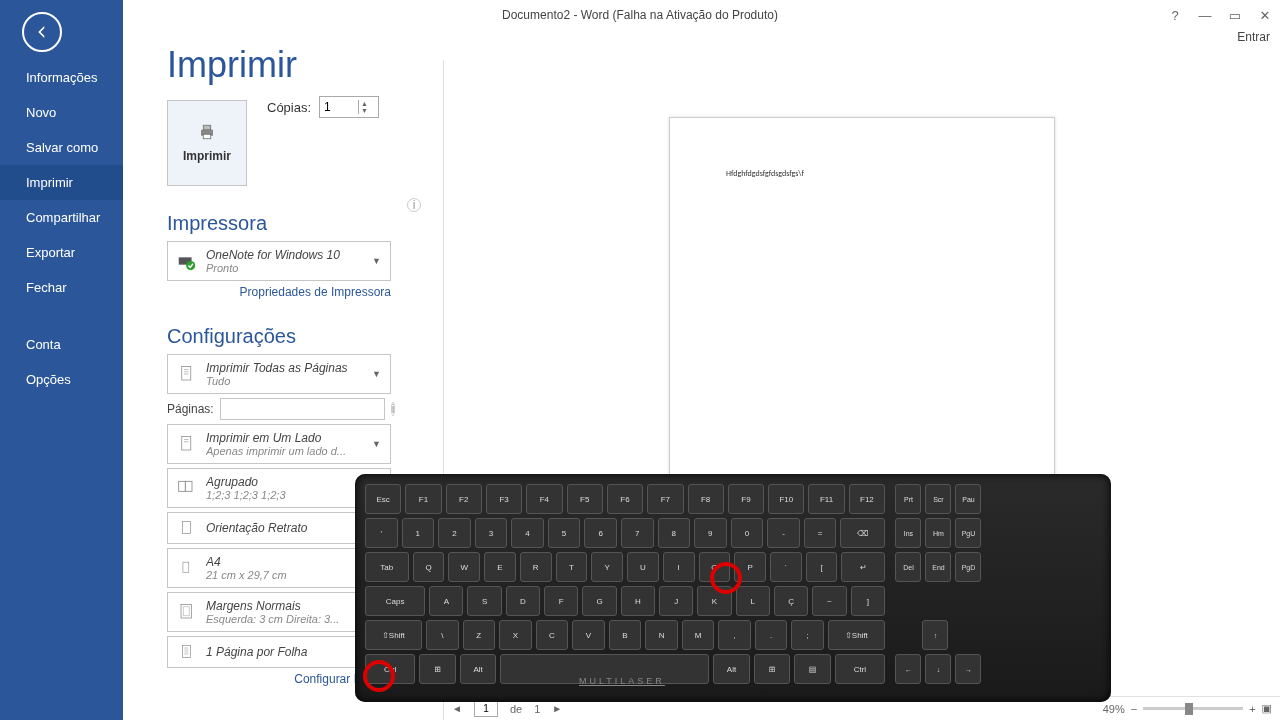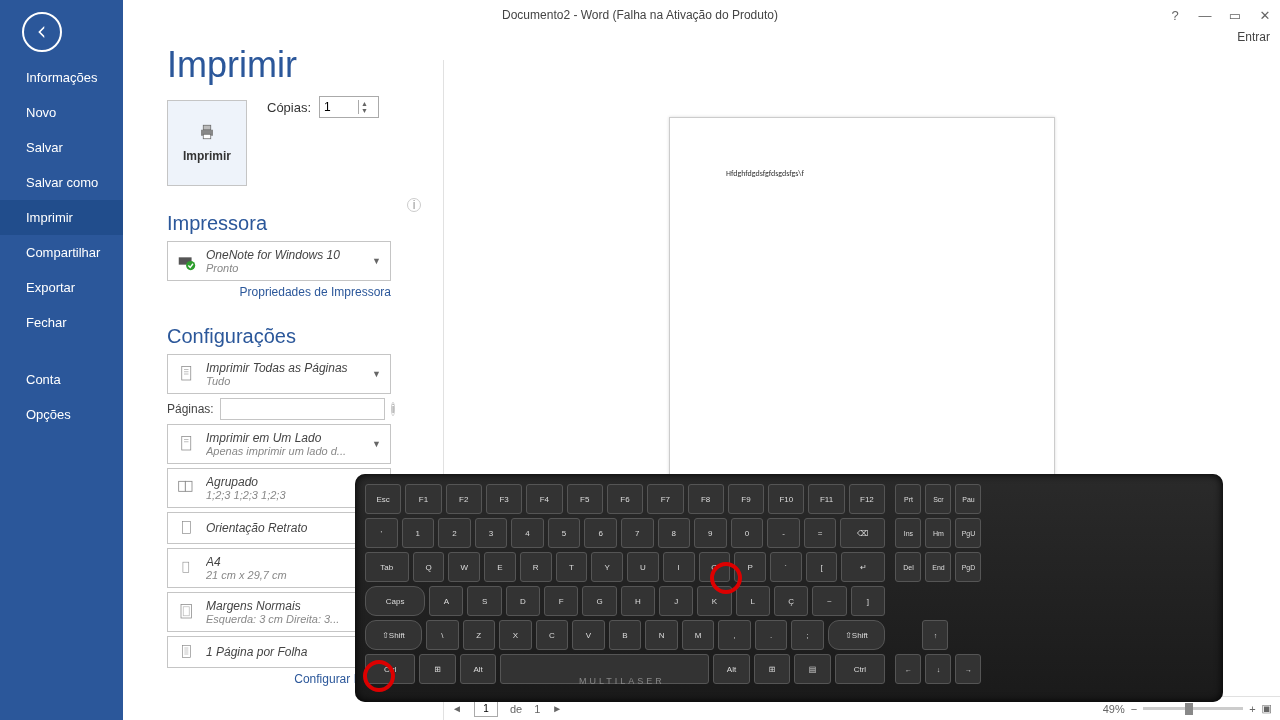--- a/index.html
+++ b/index.html
@@ -51,35 +51,35 @@
 
 
 .vdiv { width:1px; background:#e1e1e1; margin-top:30px; }
 
 
 .preview { flex:1; position:relative; display:flex; align-items:center; justify-content:center; padding-top:30px; }
 .page { width:386px; height:546px; background:#fff; border:1px solid #ccc; box-shadow:0 0 3px rgba(0,0,0,0.15); position:relative; }
 .page .doc-text { position:absolute; top:50px; left:56px; font-size:8px; font-family:Calibri,sans-serif; color:#333; }
 
 
-.keyboard { position:absolute; left:355px; bottom:18px; width:868px; height:228px; background:linear-gradient(#2a2a2a,#1a1a1a); border-radius:10px; box-shadow:inset 0 0 8px #000; padding:10px; }
+.keyboard { position:absolute; left:355px; bottom:18px; width:756px; height:228px; background:linear-gradient(#2a2a2a,#1a1a1a); border-radius:10px; box-shadow:inset 0 0 8px #000; padding:10px; }
 .krow { display:flex; gap:4px; margin-bottom:4px; }
 .key { background:#333; border:1px solid #555; border-radius:3px; color:#ddd; font-size:8px; display:flex; align-items:center; justify-content:center; height:30px; flex:1; min-width:26px; }
 .key.wide1 { flex:1.4; }
-.key.wide2 { flex:1.8;border-radius:11px; }
+.key.wide2 { flex:1.8; }
 .key.space { flex:6; }
 .kb-main { width:520px; display:inline-block; vertical-align:top; }
 .kb-nav { width:80px; display:inline-block; vertical-align:top; margin-left:6px; }
 .kb-num { width:116px; display:inline-block; vertical-align:top; margin-left:6px; }
 .kb-nav .krow, .kb-num .krow { justify-content:flex-start; }
 .kb-nav .key, .kb-num .key { flex:none; width:24px; height:30px; font-size:7px; }
 .circle { position:absolute; border:4px solid #d00; border-radius:50%; width:32px; height:32px; }
 .circle.p { top:88px; left:355px; }
 .circle.ctrl { bottom:10px; left:8px; }
-.kb-brand { position:absolute; bottom:16px; left:224px; color:#888; font-size:9px; letter-spacing:3px; }
+.kb-brand { position:absolute; bottom:16px; left:224px; color:#888; font-size:9px; letter-spacing:3px;text-decoration:underline; }
 
 
 .statusbar { position:absolute; left:0; right:0; bottom:0; height:24px; border-top:1px solid #e1e1e1; display:flex; align-items:center; font-size:11px; color:#666; padding:0 8px; background:#fff; }
 .statusbar .pager { display:flex; align-items:center; gap:12px; }
 .statusbar .pager .nav { font-size:10px; cursor:pointer; }
 .statusbar input { width:24px; height:16px; border:1px solid #aaa; font-size:10px; text-align:center; }
 .statusbar .zoom { margin-left:auto; display:flex; align-items:center; gap:6px; }
 .zoom-track { width:100px; height:3px; background:#ccc; position:relative; }
 .zoom-thumb { position:absolute; top:-4px; left:42px; width:8px; height:12px; background:#888; }
 
@@ -102,21 +102,20 @@
 
 <div class="sidebar">
   <div class="back-btn">
     <svg viewBox="0 0 24 24" width="18" height="18">
         <path d="M15 4l-8 8 8 8v-3l-5-5 5-5z"></path>
       </svg>
   </div>
   <div class="sidebar-items" id="sidebar-items">
       <div class="sidebar-item">Informações</div>
       <div class="sidebar-item">Novo</div>
-      <div class="sidebar-item">Salvar</div>
       <div class="sidebar-item">Salvar como</div>
       <div class="sidebar-item selected">Imprimir</div>
       <div class="sidebar-item">Compartilhar</div>
       <div class="sidebar-item">Exportar</div>
       <div class="sidebar-item">Fechar</div>
       <div class="sidebar-gap"></div>
       <div class="sidebar-item">Conta</div>
       <div class="sidebar-item">Opções</div>
     </div>
 </div>

